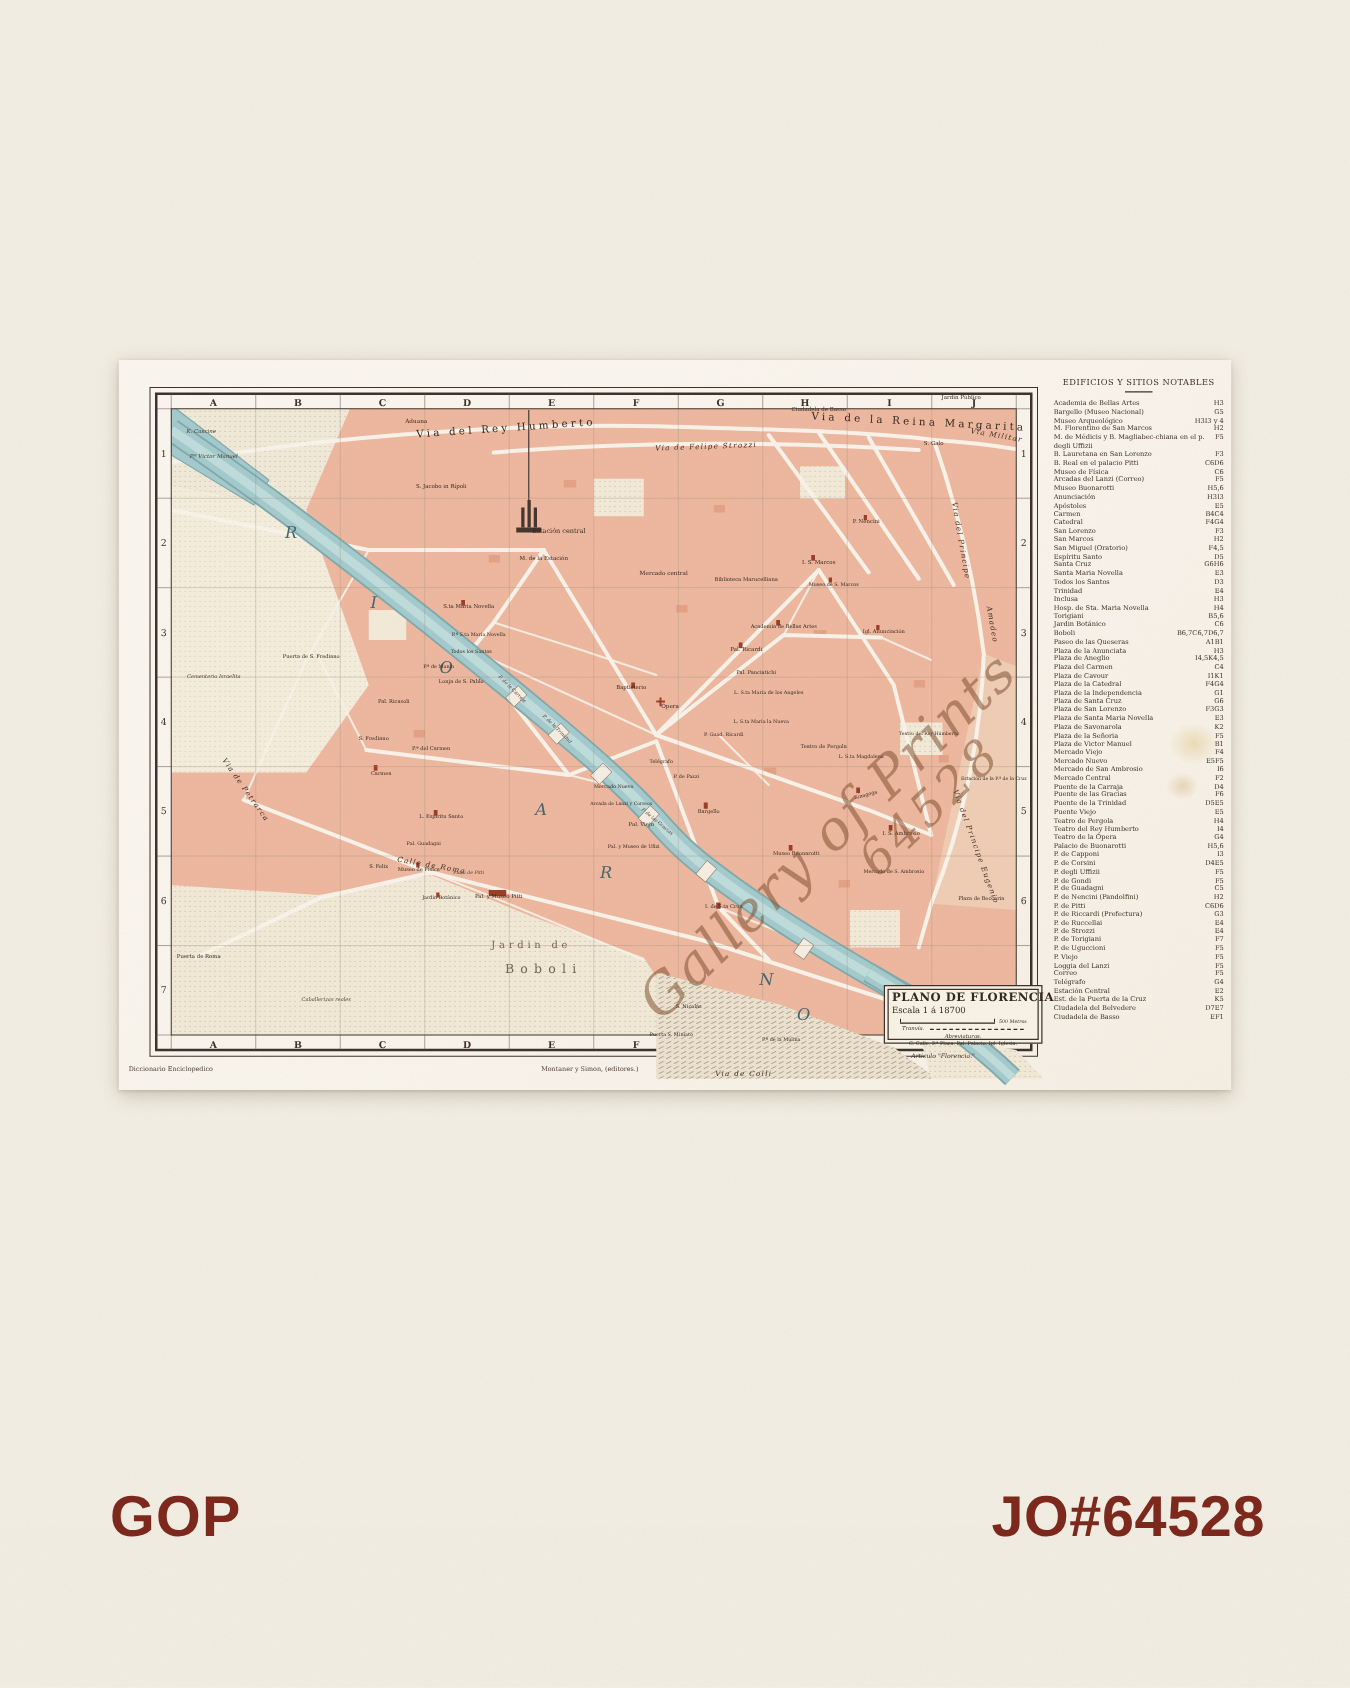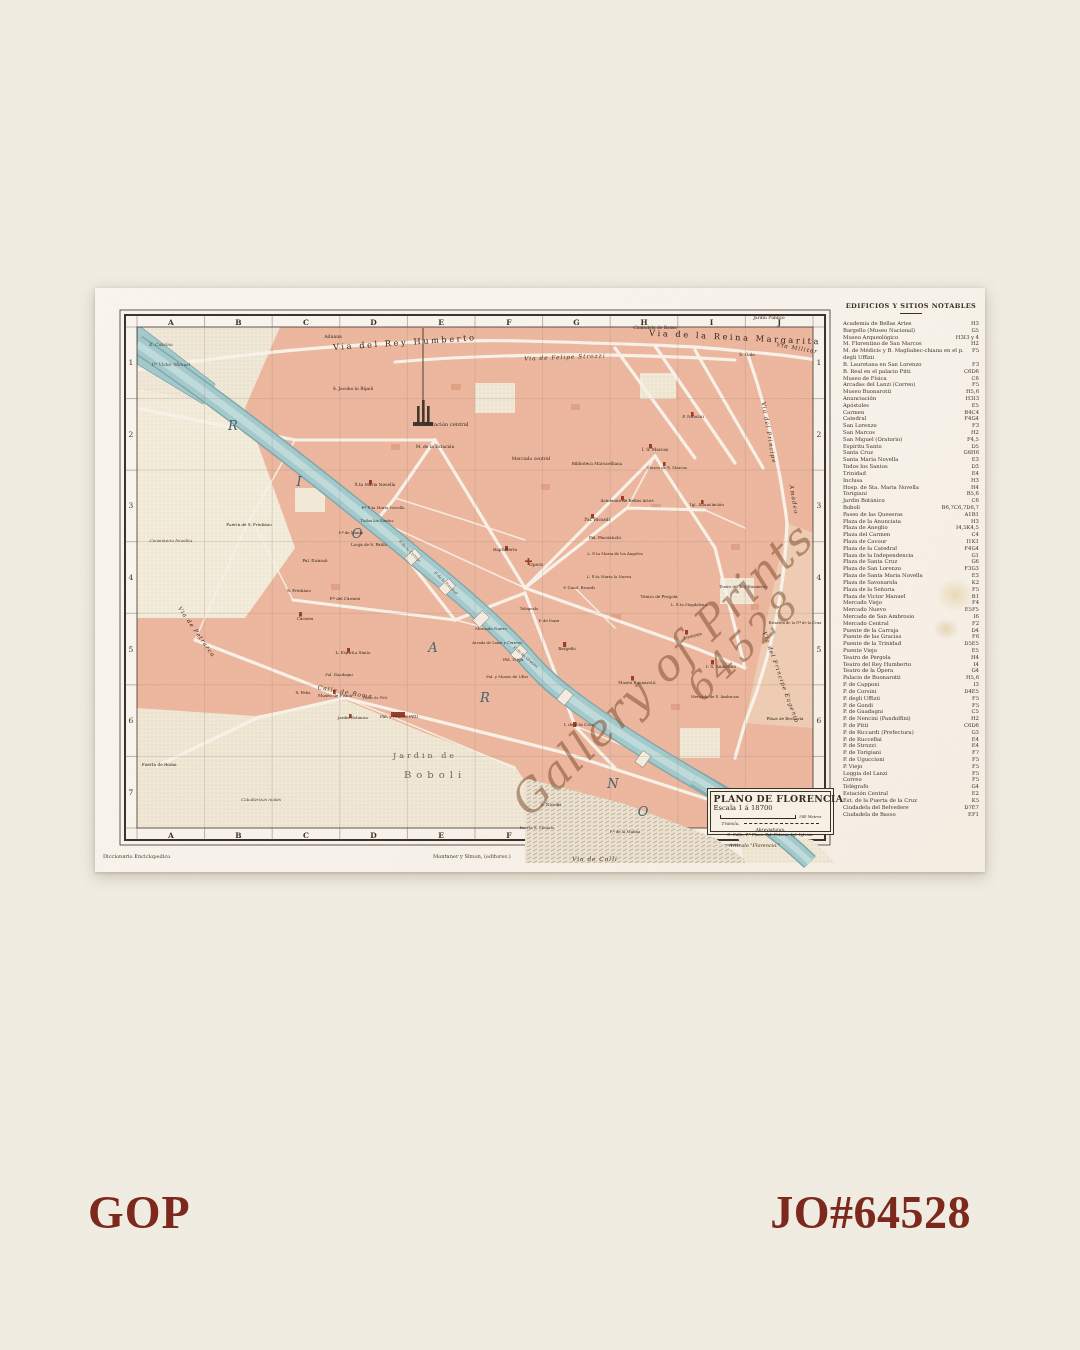--- a/index.html
+++ b/index.html
@@ -8,21 +8,21 @@
   .texture{position:absolute;inset:0;width:1080px;height:1350px;opacity:.14;pointer-events:none;z-index:5}
   .sheet{position:absolute;left:95px;top:288px;width:890px;height:584px;
          background:linear-gradient(135deg,#fbf7f0 0%,#f9f4ec 55%,#f6efe4 100%);
          box-shadow:0 4px 14px rgba(92,72,50,.28),0 1px 3px rgba(92,72,50,.22);z-index:2}
   .spot{position:absolute;border-radius:50%;pointer-events:none}
   .spot1{right:10px;top:290px;width:40px;height:34px;background:radial-gradient(closest-side,rgba(214,178,92,.35),rgba(214,178,92,0))}
   .spot2{right:26px;top:330px;width:26px;height:22px;background:radial-gradient(closest-side,rgba(196,150,70,.3),rgba(196,150,70,0))}
   .map-svg{position:absolute;left:0;top:0}
   
   .legend{position:absolute;left:748px;top:14px;width:136px;color:#3c2d20}
-  .legend-title{font-size:6.6px;font-weight:bold;letter-spacing:.4px;text-align:center;white-space:nowrap}
+  .legend-title{font-size:6.6px;font-weight:normal;letter-spacing:.4px;text-align:center;white-space:nowrap}
   .legend-rule{width:22px;border-top:1px solid #3c2d20;margin:3px auto 6px auto}
   .leg-row{display:flex;align-items:flex-start;font-size:5.3px;line-height:6.82px}
   .leg-name{flex:1;padding-right:3px}
   .leg-ref{white-space:nowrap;text-align:right}
   
   .tbox{position:absolute;left:612px;top:500px;width:127px;height:47px;background:#f9f3e7;
         border:1.4px solid #3a2f26;box-sizing:border-box}
   .tbox-in{position:absolute;inset:1.6px;border:.7px solid #3a2f26;padding:1px 3px;box-sizing:border-box;color:#2f251c}
   .tb-title{font-size:9.3px;font-weight:bold;text-align:center;letter-spacing:.4px;white-space:nowrap}
   .tb-scale{font-size:6.8px;text-align:left;margin-top:.5px}
@@ -38,23 +38,23 @@
   .credit{position:absolute;top:565px;font-size:5.1px;color:#4a392b}
   .credit-left{left:8px}
   .credit-center{left:338px}
   
   .wmark{position:absolute;left:370px;top:350px;width:420px;transform:rotate(-44deg);
          color:rgba(121,72,40,.52);font-style:italic;text-align:center;pointer-events:none;z-index:4}
   .wm1{font-size:44px;letter-spacing:2px;white-space:nowrap}
   .wm2{font-size:38px;letter-spacing:4px;padding-left:150px;margin-top:-8px}
   
   .footer{position:absolute;left:0;top:1186px;width:1080px;display:flex;justify-content:space-between;
-          font-family:Liberation Serif, serif;font-weight:bold;font-size:46px;color:#7b2418;z-index:3}
+          font-family:Liberation Sans, sans-serif;font-weight:bold;font-size:46px;color:#7b2418;z-index:3}
   .brand{margin-left:88px;letter-spacing:1px}
-  .job{margin-right:109px;letter-spacing:.5px}
+  .job{margin-right:68px;letter-spacing:.5px}
 </style>
 </head>
 <body>
 
 <svg class="texture">
   <filter id="paperNoise">
     <feTurbulence type="fractalNoise" baseFrequency="0.85" numOctaves="2" stitchTiles="stitch"></feTurbulence>
     <feColorMatrix type="matrix" values="0 0 0 0 0.45  0 0 0 0 0.42  0 0 0 0 0.36  0 0 0 0.5 0"></feColorMatrix>
   </filter>
   <rect width="1080" height="1350" filter="url(#paperNoise)"></rect>

